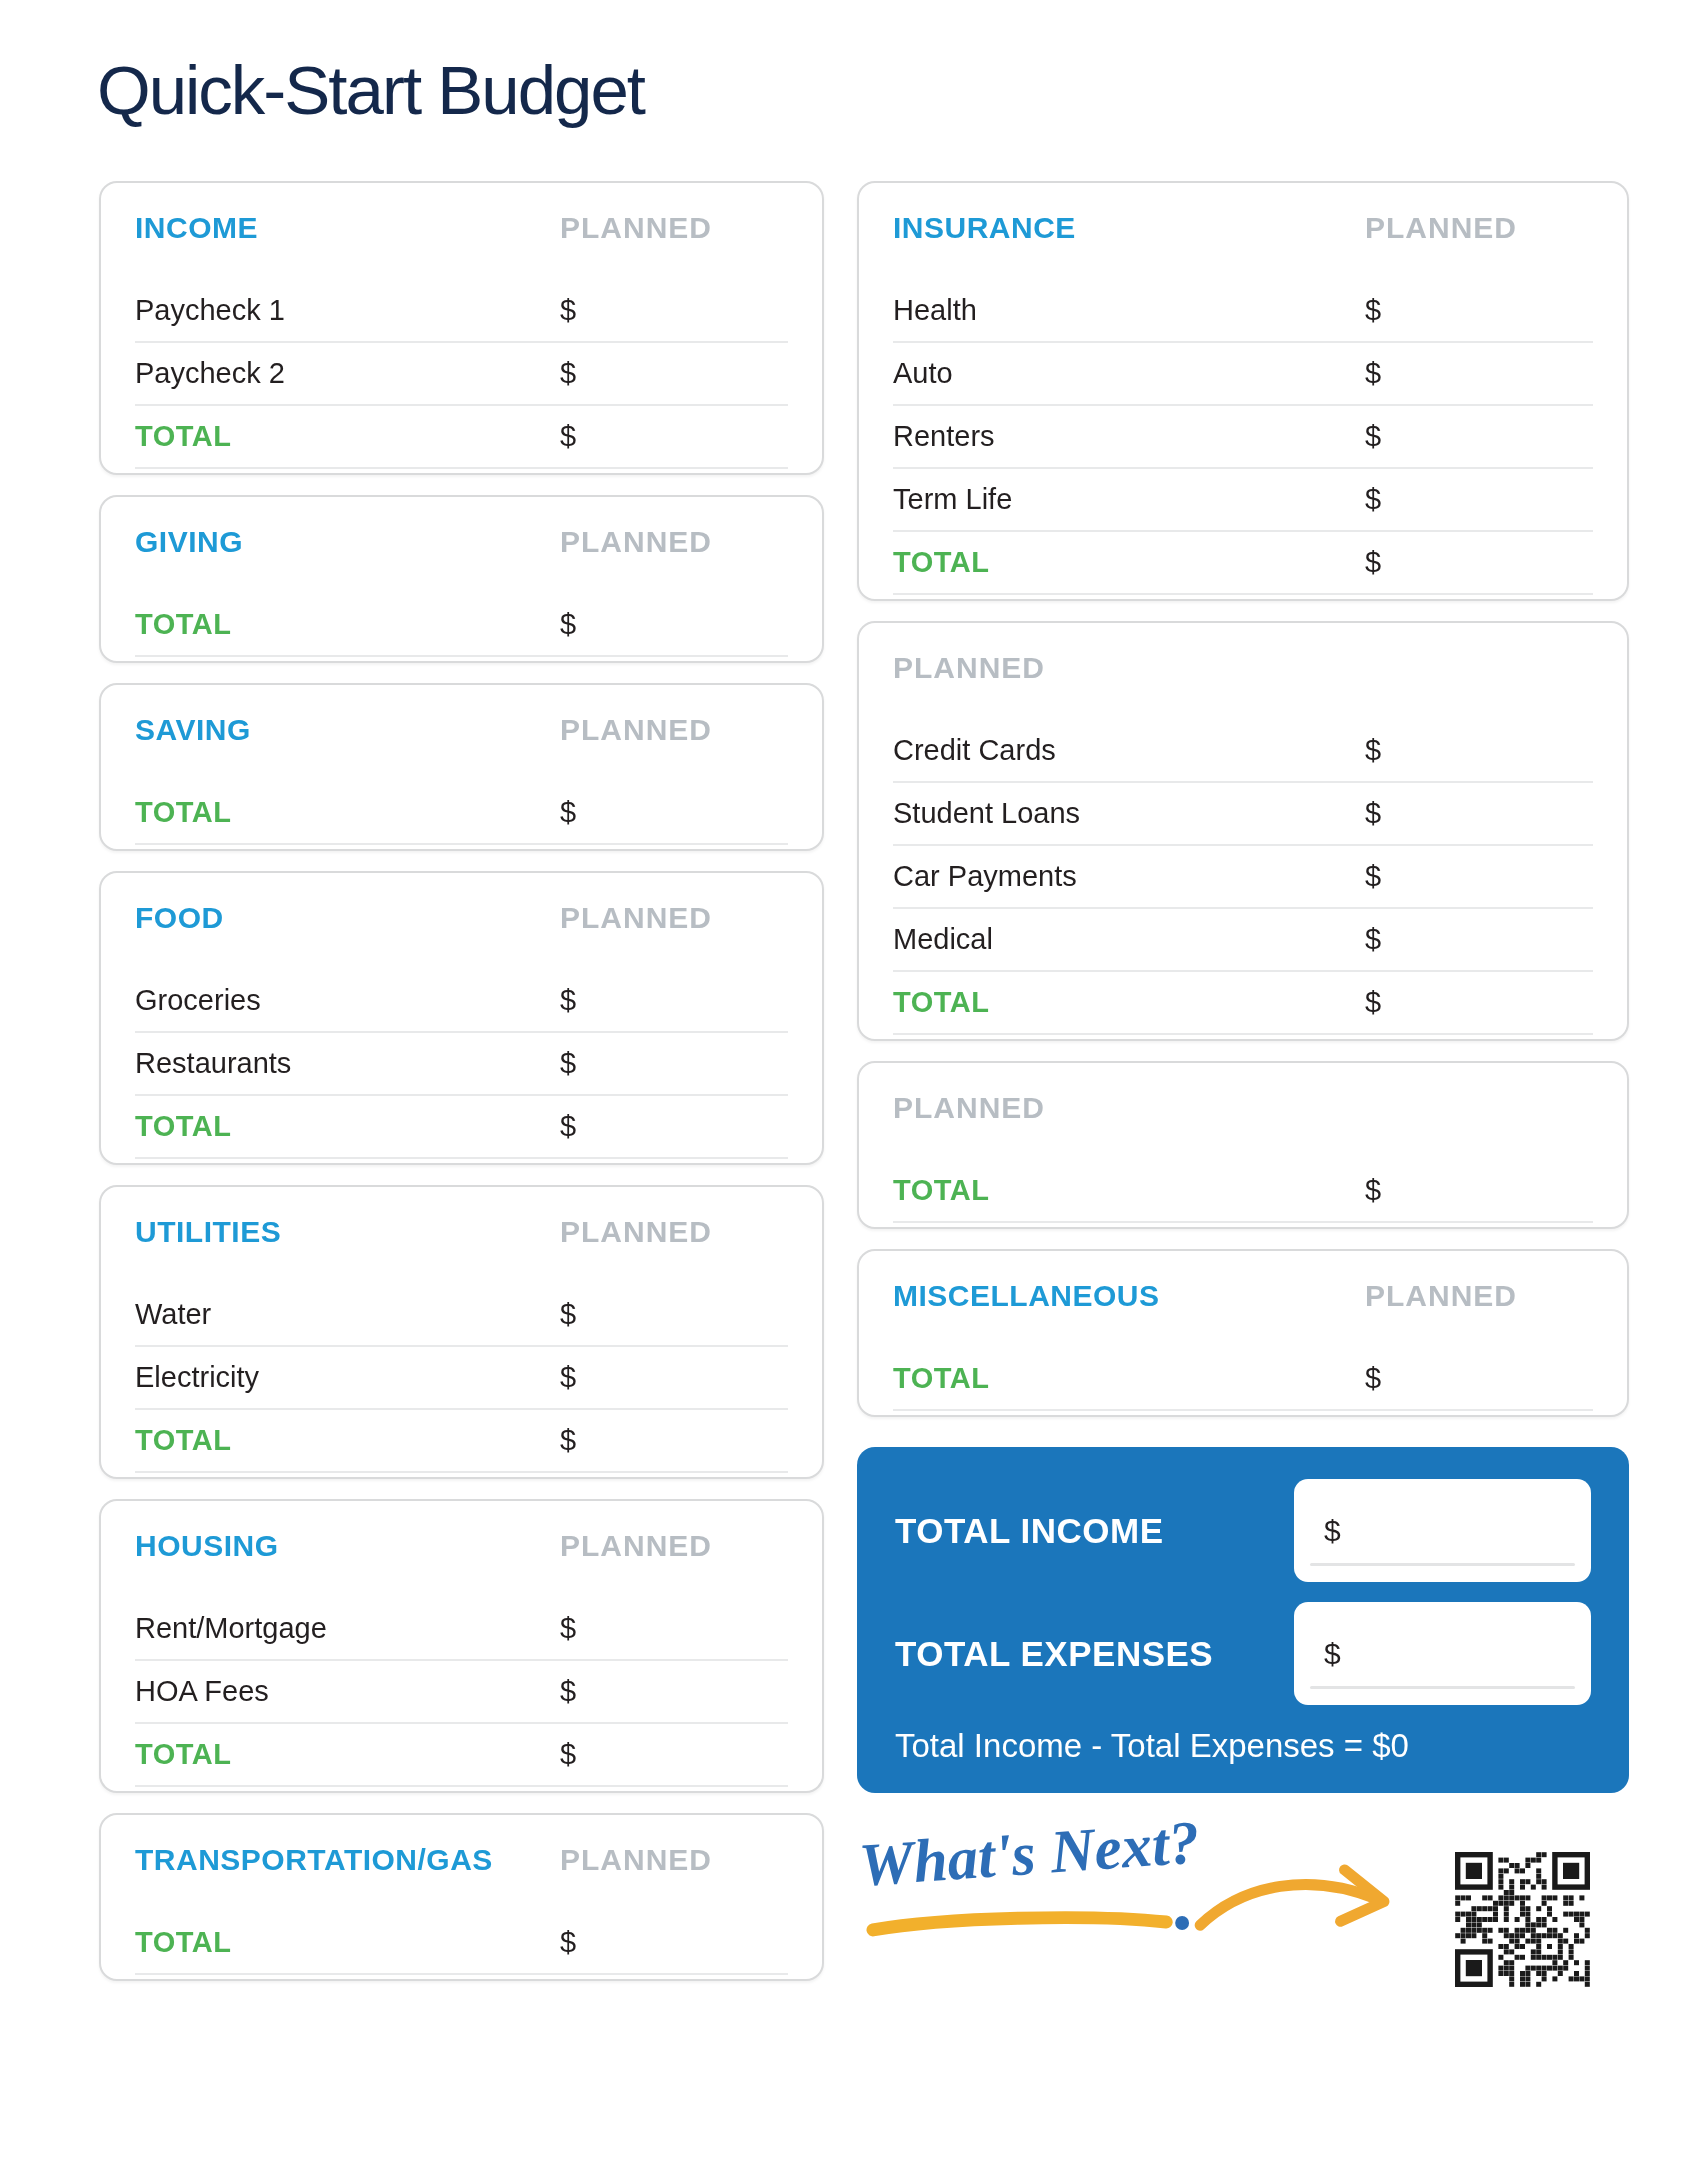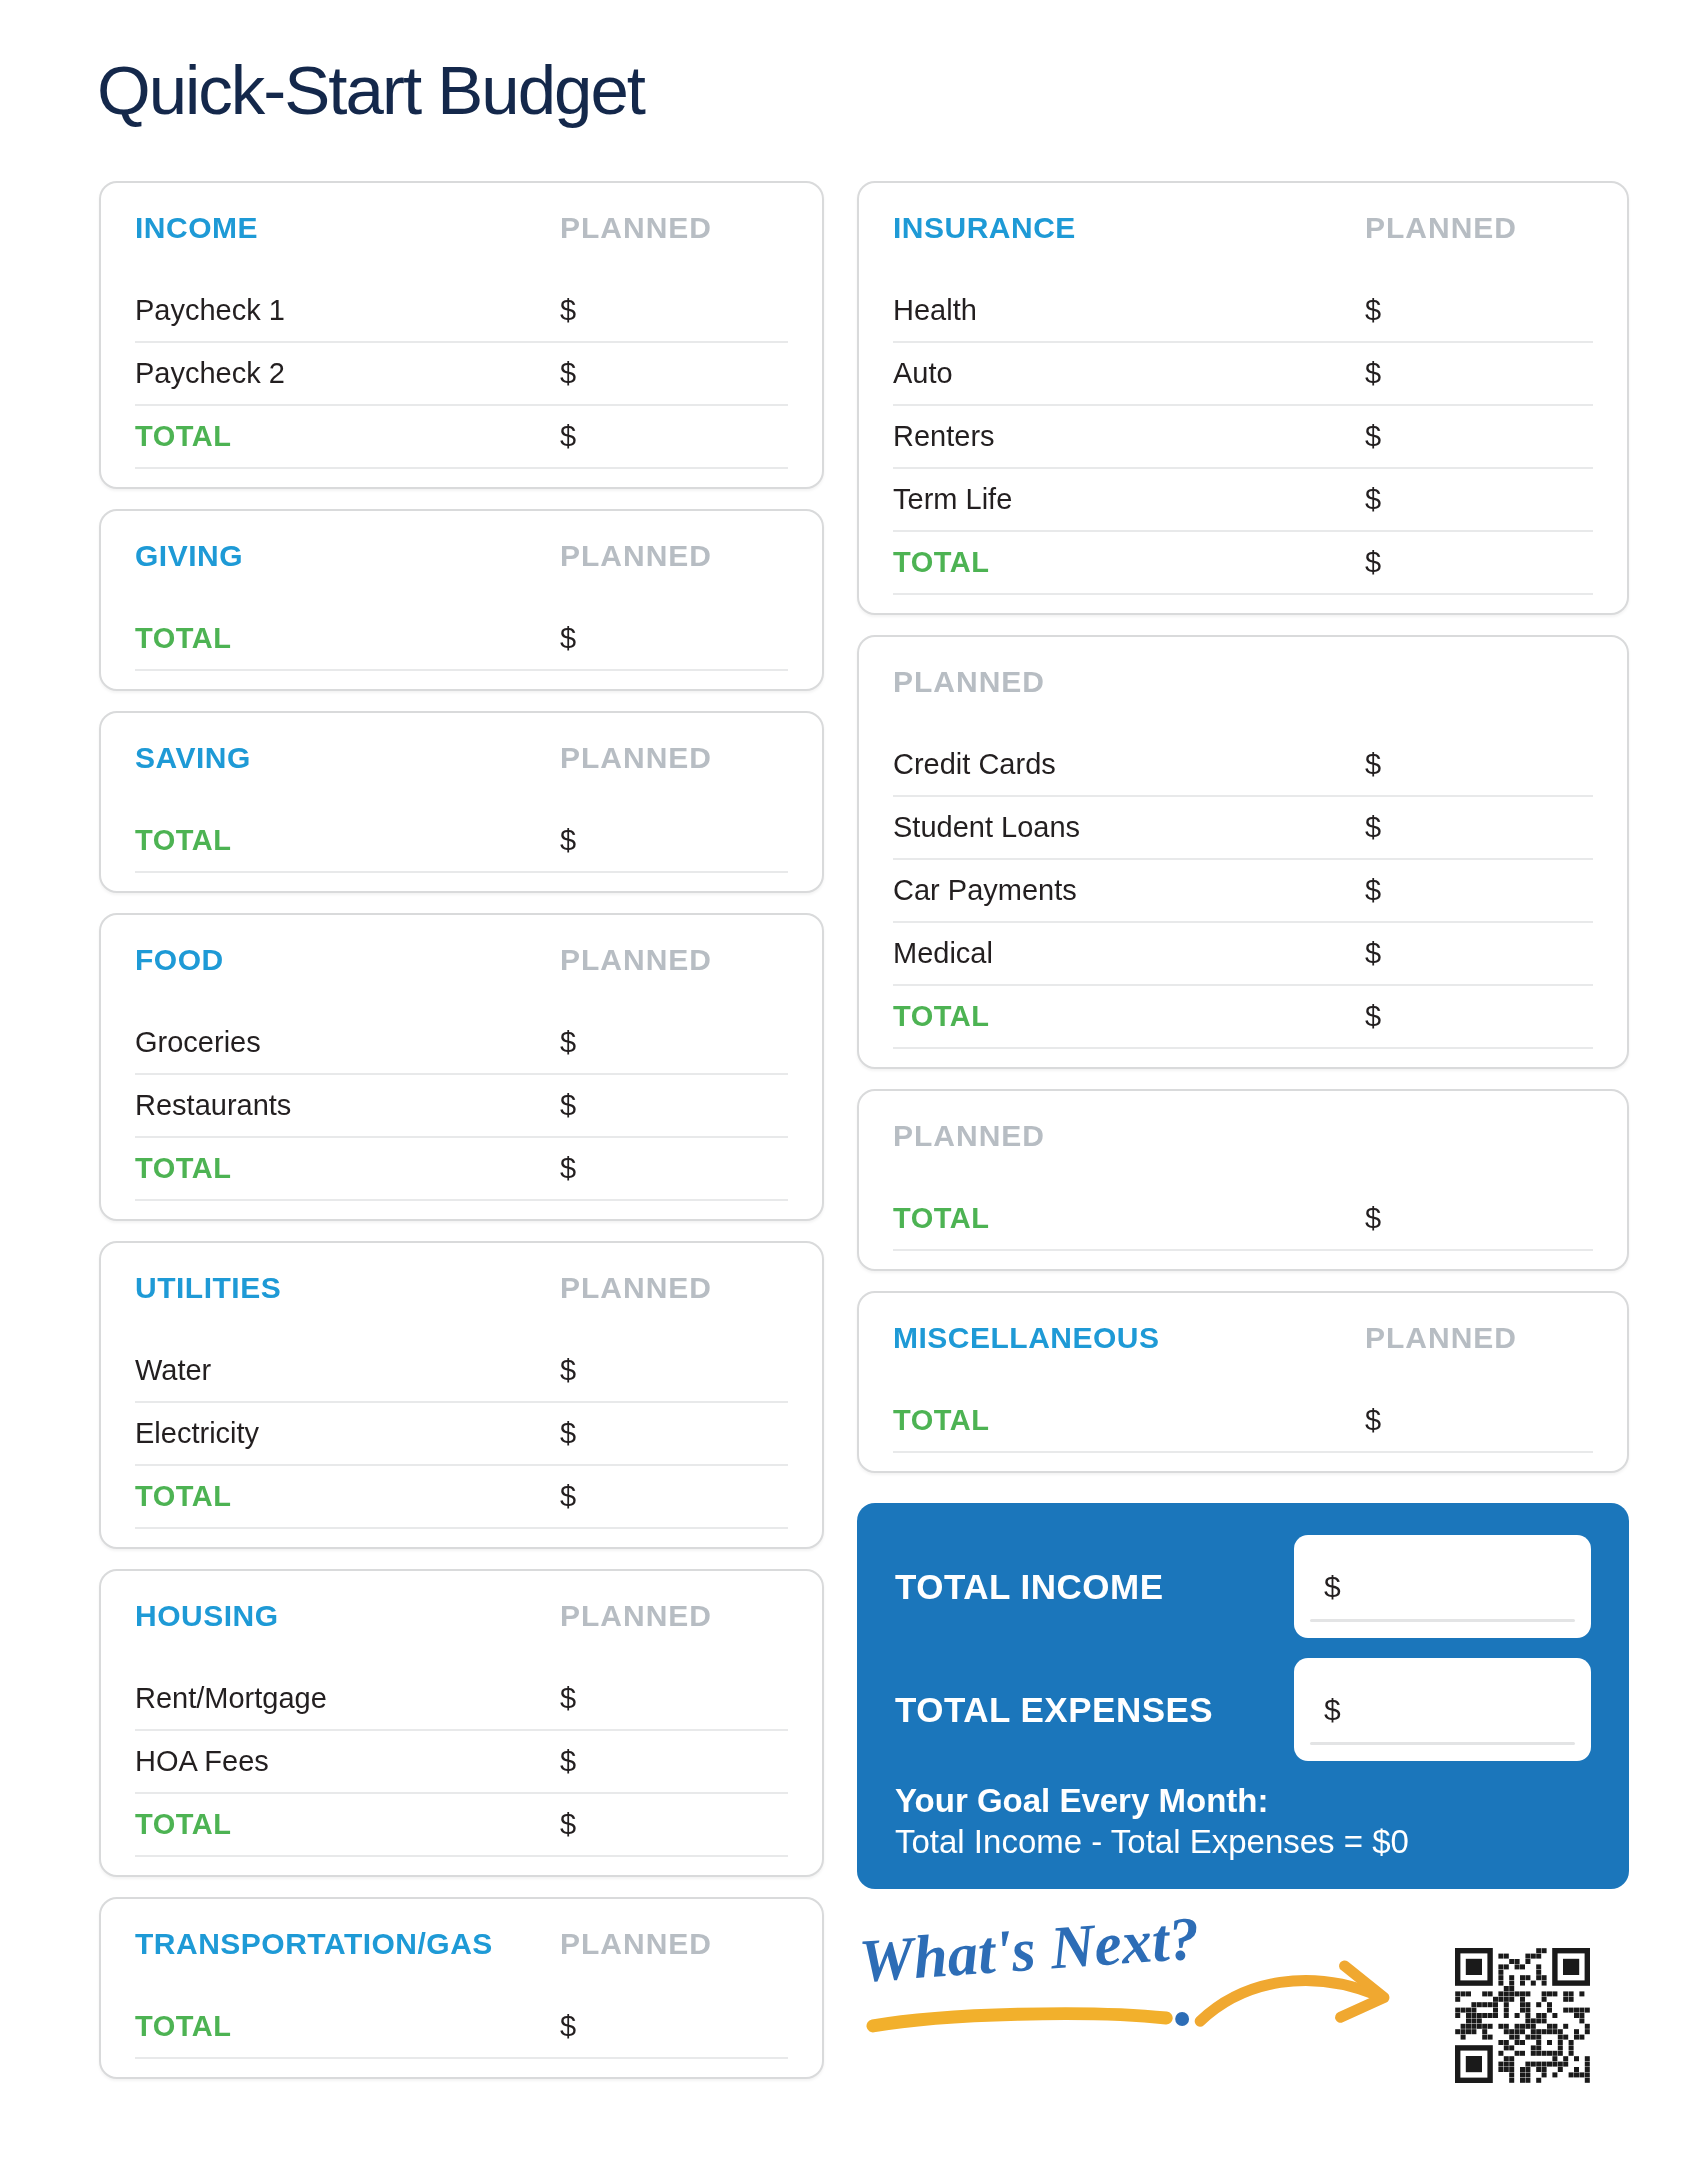--- a/index.html
+++ b/index.html
@@ -4,21 +4,21 @@
 <style>
   html,body{margin:0;padding:0;background:#fff;}
   .page{position:relative;width:1683px;height:2178px;background:#fff;overflow:hidden;
         font-family:"Liberation Sans",sans-serif;color:var(--ink,#231f20);}
   h1.page-title{position:absolute;left:97px;top:51px;margin:0;font-size:69px;font-weight:400;
         letter-spacing:-2px;color:var(--title_navy,#14284b);}
   .col{position:absolute;top:181px;}
   .col-left{left:99px;width:725px;}
   .col-right{left:857px;width:772px;}
   .card{background:#fff;border:2px solid var(--card_border,#d9dadb);border-radius:18px;
-        box-shadow:0 2px 3px rgba(0,0,0,.05);padding:16px 34px 18px 34px;margin-bottom:20px;}
+        box-shadow:0 2px 3px rgba(0,0,0,.05);padding:16px 34px 4px 34px;margin-bottom:20px;}
   .card-head{display:grid;grid-template-columns:1fr 228px;align-items:center;height:57px;margin-bottom:24px;}
   .card-title{font-size:30px;font-weight:700;letter-spacing:0.5px;color:var(--header_blue,#1e9ad6);}
   .planned{font-size:30px;font-weight:700;letter-spacing:1px;color:var(--planned_gray,#b7bdc3);}
   .row{display:grid;grid-template-columns:1fr 228px;align-items:center;height:61px;
         border-bottom:2px solid var(--divider,#e8e9ea);}
   .row .label{font-size:29px;color:var(--ink,#231f20);}
   .row.total .label{color:var(--total_green,#4db353);font-weight:700;letter-spacing:0.5px;}
   .value{display:flex;align-items:center;height:100%;}
   .dollar{font-size:29px;color:var(--ink,#231f20);}
   .amount-field{flex:1;height:100%;}
@@ -321,21 +321,20 @@
         </div>
       </div>
       <div class="summary-row">
         <span class="summary-label">TOTAL EXPENSES</span>
         <div class="input-box">
           <span class="dollar">$</span>
           <span class="fill-line"></span>
         </div>
       </div>
       <div class="goal">
-        <div class="goal-heading">Your Goal Every Month:</div>
         <div class="goal-formula">Total Income - Total Expenses = $0</div>
       </div>
     </div>
 
     <div class="whats-next">
       <svg class="swash" width="331" height="30" viewBox="0 0 334 30">
         <path d="M8 20 C 80 7, 230 4, 304 12" stroke="#f2b02c" stroke-width="13" fill="none" stroke-linecap="round"></path>
         <circle cx="320" cy="13" r="7" fill="#2d6db6"></circle>
       </svg>
       <span class="headline">What's Next?</span>

